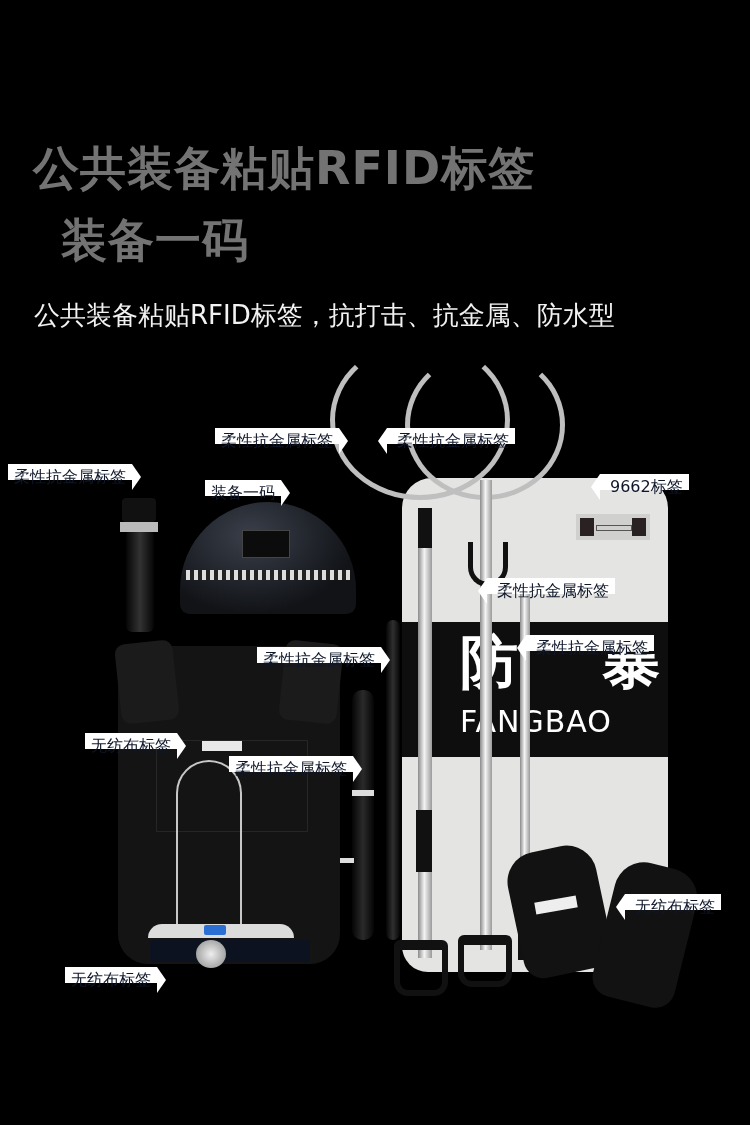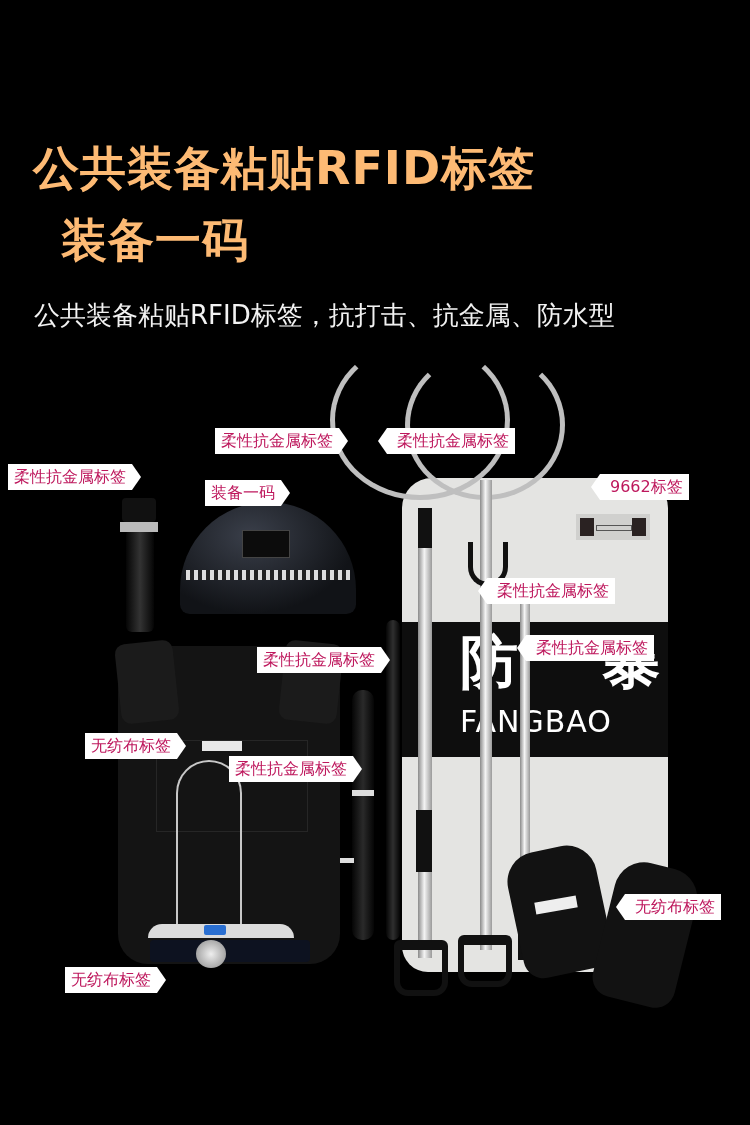--- a/index.html
+++ b/index.html
@@ -1,18 +1,18 @@
 <!DOCTYPE html>
 <html><head>
 <meta charset="utf-8">
 <style>
   html, body { margin: 0; padding: 0; background: #000; }
   body { width: 750px; height: 1125px; position: relative; overflow: hidden;
          font-family: "DejaVu Sans", "Liberation Sans", sans-serif; color: #fff; }
-  .title { position: absolute; left: 33px; font-weight: bold; color: #fdba74; letter-spacing: 1px; }
+  .title { position: absolute; left: 33px; font-weight: bold; color: #737373; letter-spacing: 1px; }
   .t1 { top: 140px; font-size: 46px; line-height: 56px; }
   .t2 { top: 212px; font-size: 46px; line-height: 56px; margin-left: 28px; }
   .sub { position: absolute; left: 34px; top: 298px; font-size: 26px; line-height: 34px; color: #f2f2f2; }
 
   .stage { position: absolute; left: 0; top: 380px; width: 750px; height: 640px; }
   .abs { position: absolute; }
 
   
   .shield { left: 402px; top: 98px; width: 266px; height: 494px; background: #e4e4e2;
             border-radius: 30px 30px 26px 26px; overflow: hidden; }
@@ -60,21 +60,21 @@
   
   .baton { left: 352px; top: 310px; width: 22px; height: 250px; background: linear-gradient(90deg,#050505,#2a2a2a,#050505); border-radius: 10px; }
   .baton2 { left: 386px; top: 240px; width: 14px; height: 320px; background: linear-gradient(90deg,#050505,#2f2f2f,#050505); border-radius: 7px; }
   .baton-band { left: 352px; top: 410px; width: 22px; height: 6px; background: #ddd; }
 
   
   .glove { background: #121212; border-radius: 30px 30px 20px 20px; }
   .glove-tag { left: 535px; top: 519px; width: 42px; height: 12px; background: #eee; transform: rotate(-10deg); }
 
   
-  .tag { position: absolute; height: 26px; background: #fff; color: #be185d; font-size: 16px; line-height: 26px;
+  .tag { position: absolute; height: 16px; background: #fff; color: #0f172a; font-size: 16px; line-height: 26px;
          padding: 0 6px; white-space: nowrap; box-sizing: border-box; }
   .tag.right:after { content: ""; position: absolute; top: 0; right: -9px; border-left: 9px solid #fff;
                      border-top: 13px solid transparent; border-bottom: 13px solid transparent; }
   .tag.left { padding-left: 10px; }
   .tag.left:before { content: ""; position: absolute; top: 0; left: -9px; border-right: 9px solid #fff;
                      border-top: 13px solid transparent; border-bottom: 13px solid transparent; }
 </style>
 </head>
 <body>
 

